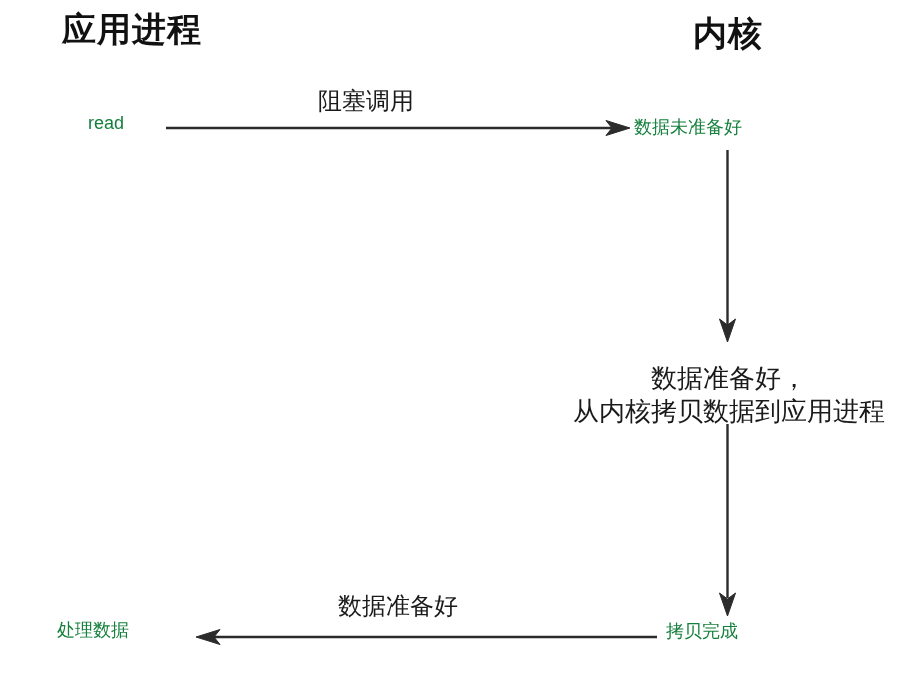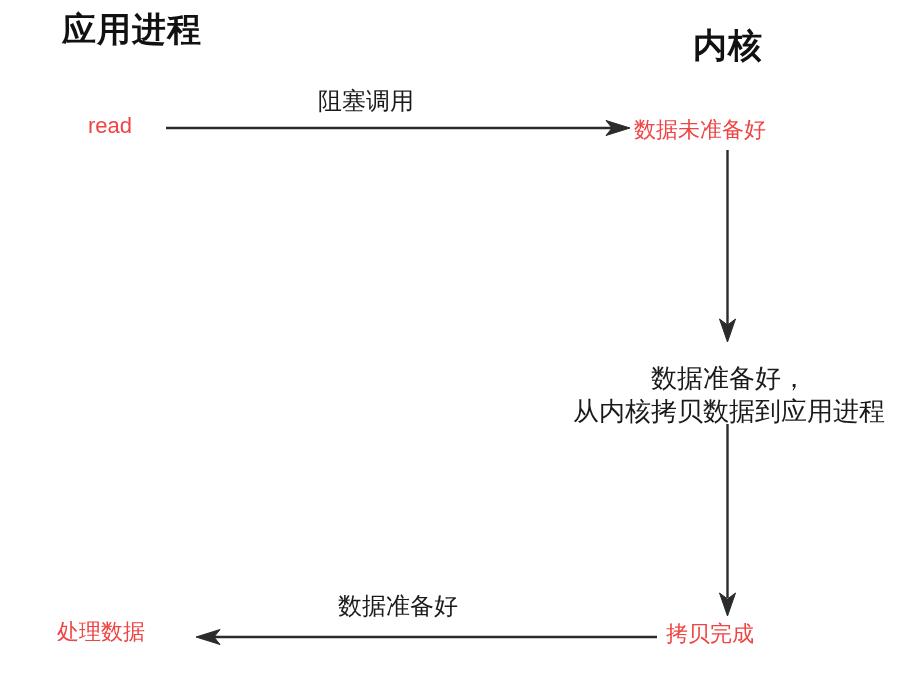--- a/index.html
+++ b/index.html
@@ -19,26 +19,26 @@
   .lane-title {
     position: absolute;
     font-size: 34px;
     font-weight: bold;
     letter-spacing: 1px;
     color: #111111;
     white-space: nowrap;
     line-height: 1;
   }
   #title-app   { left: 62px;  top: 12px; }
-  #title-kernel{ left: 693px; top: 28px; }
+  #title-kernel{ left: 693px; top: 16px; }
 
   .node-label {
     position: absolute;
-    font-size: 22px;
-    color: #ef4444;
+    font-size: 18px;
+    color: #15803d;
     white-space: nowrap;
     line-height: 1.25;
   }
   #label-read        { left: 88px;  top: 112px; }
   #label-not-ready   { left: 634px; top: 116px; text-align: center; }
   #label-copy-done   { left: 666px; top: 620px; }
   #label-process     { left: 57px;  top: 620px; font-family: Liberation Mono, monospace; }
 
   .node-block {
     position: absolute;

